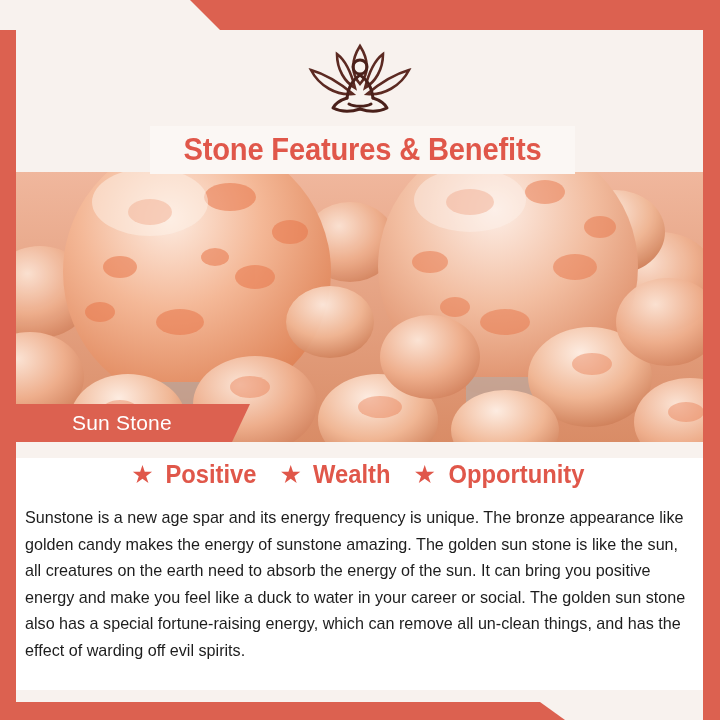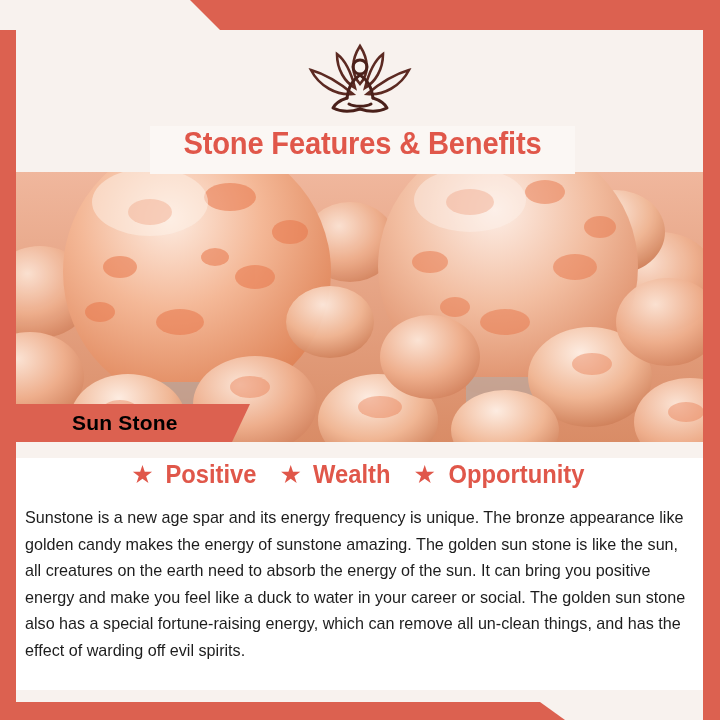--- a/index.html
+++ b/index.html
@@ -79,21 +79,21 @@
     font-weight: 400;
   }
 
   
   .title-banner {
     position: absolute;
     left: 150px; top: 126px;
     width: 425px; height: 48px;
     background: #fbf7f4;
     display: flex;
-    align-items: flex-start;
+    align-items: center;
     justify-content: center;
     z-index: 6;
   }
   .title-text {
     font-family: "Liberation Sans Narrow", "Liberation Sans", sans-serif;
     font-weight: 700;
     font-size: 31px;
     letter-spacing: -0.2px;
     color: #e0574a;
     transform: scaleX(0.94);
@@ -116,23 +116,23 @@
     left: 0; top: 404px;
     width: 250px; height: 38px;
     background: #dc6150;
     clip-path: polygon(0 0, 250px 0, 232px 38px, 0 38px);
     display: flex;
     align-items: center;
     z-index: 7;
   }
   .stone-tab-label {
     margin-left: 72px;
-    color: #000000;
+    color: #ffffff;
     font-size: 21px;
-    font-weight: 700;
+    font-weight: 400;
     letter-spacing: 0.2px;
   }
 
   
   .content-card {
     position: absolute;
     left: 16px; top: 442px;
     width: 687px; height: 248px;
     background: #ffffff;
   }

